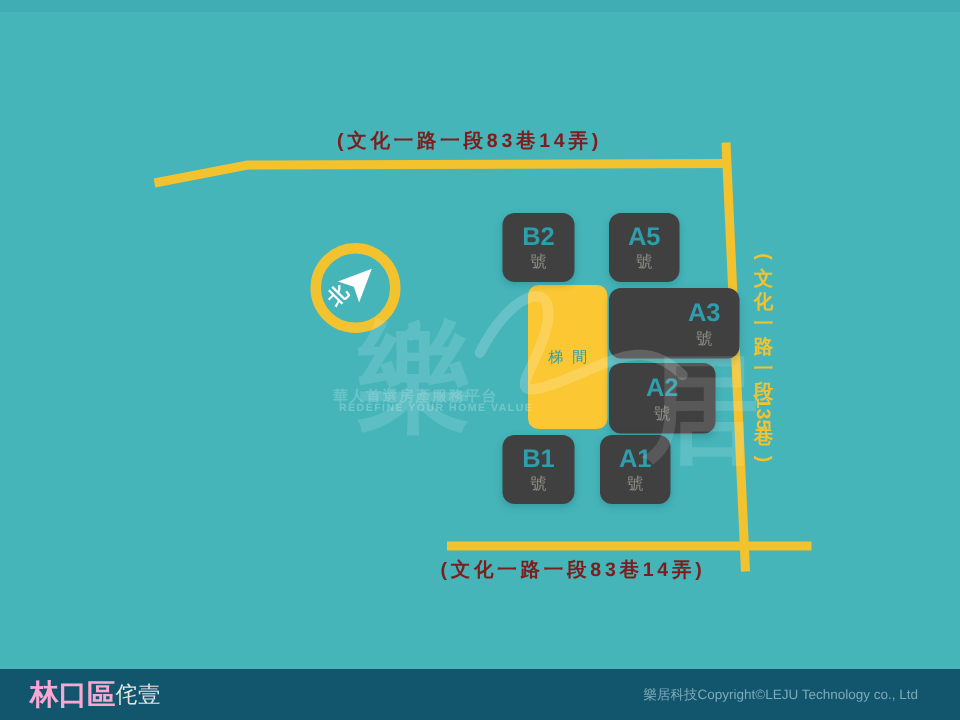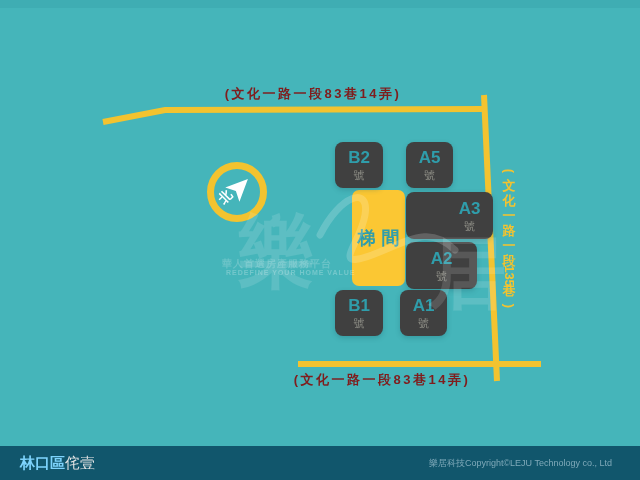--- a/index.html
+++ b/index.html
@@ -41,36 +41,36 @@
     cursor:pointer;
   }
   .unit .uname{color:#2f9dab;font-size:17px;font-weight:bold;line-height:19px;}
   .unit .usuffix{color:#8d8d85;font-size:11px;line-height:14px;margin-top:1px;}
   .stairwell{
     position:absolute;left:352px;top:190px;width:53px;height:96px;
     background:#fbc733;border-radius:7px;z-index:2;
     display:flex;align-items:center;justify-content:center;
   }
   .stairwell span{
-    color:#2f9dab;font-size:18px;font-weight:bold;letter-spacing:6px;
+    color:#2f9dab;font-size:10px;font-weight:normal;letter-spacing:6px;
     margin-right:-6px;
   }
   
   .watermark{position:absolute;left:0;top:0;width:640px;height:480px;z-index:5;pointer-events:none;}
   .wm-char{position:absolute;color:rgba(255,255,255,0.13);font-weight:bold;}
   .wm-left{left:238px;top:200px;font-size:78px;}
   .wm-right{left:428px;top:222px;font-size:78px;}
   .wm-line1{position:absolute;left:222px;top:257px;font-size:10px;font-weight:bold;color:rgba(255,255,255,0.20);letter-spacing:1px;}
   .wm-line2{position:absolute;left:226px;top:269px;font-size:7px;font-weight:bold;color:rgba(255,255,255,0.25);letter-spacing:1px;}
   
   .footer{
     position:absolute;left:0;bottom:0;width:640px;height:34px;background:#11566c;
     display:flex;align-items:center;z-index:6;
   }
-  .footer .district{color:#7dd3fc;font-size:15px;font-weight:bold;margin-left:20px;}
+  .footer .district{color:#f9a8d4;font-size:19px;font-weight:bold;margin-left:20px;}
   .footer .building{color:#e5e5e5;font-size:15px;font-weight:normal;}
   .footer .copyright{color:#7fa9b9;font-size:9px;margin-left:auto;margin-right:28px;}
 </style>
 </head>
 <body>
 
 <div class="stage">
 
   <div class="top-strip"></div>
 

